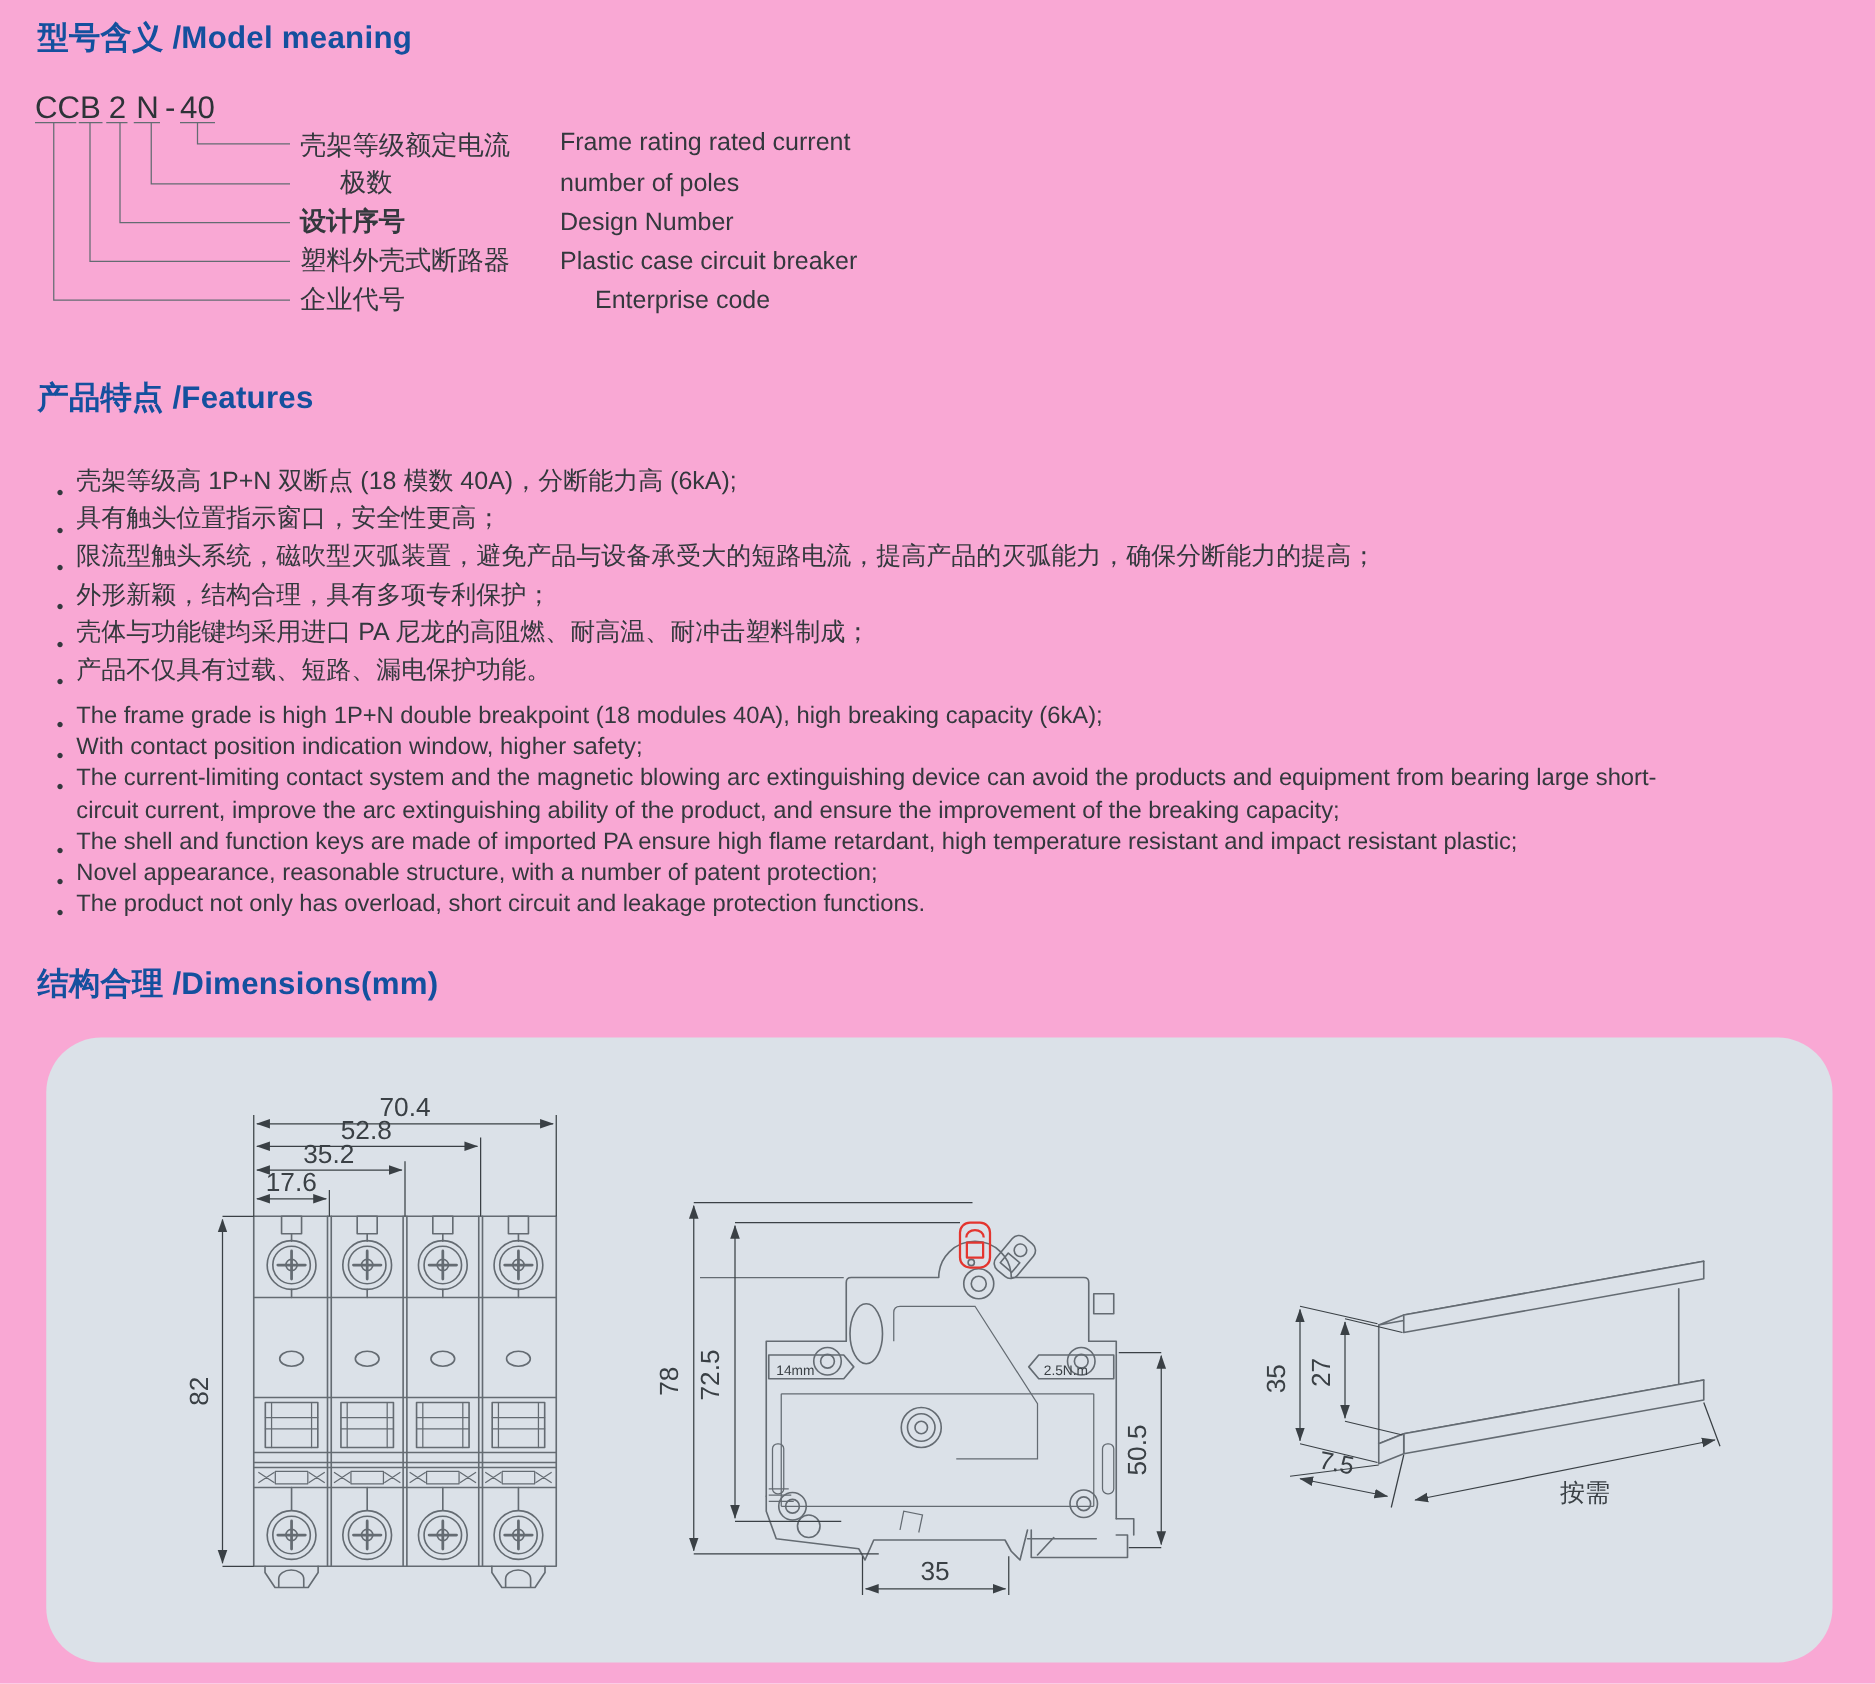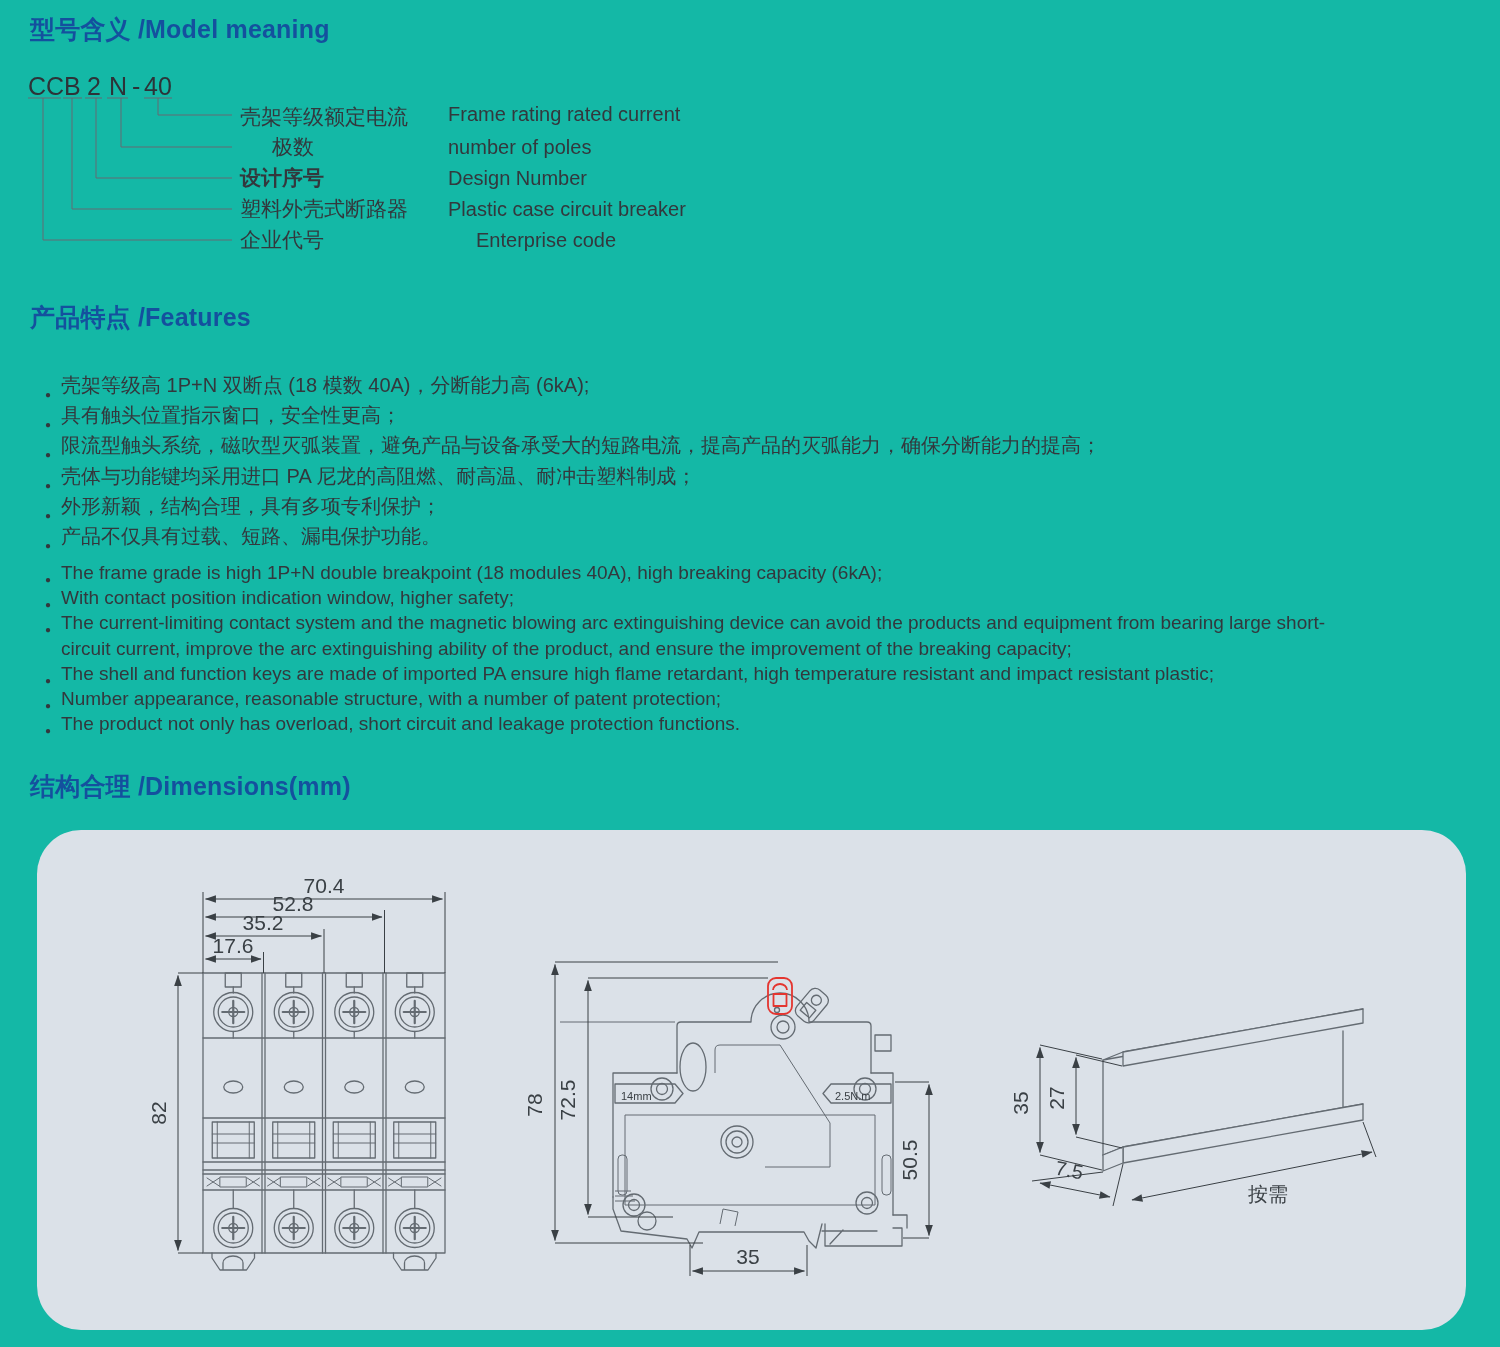--- a/index.html
+++ b/index.html
@@ -1,16 +1,16 @@
 <!DOCTYPE html>
 <html><head>
 <meta charset="utf-8">
 <style>
   html,body{margin:0;padding:0;background:#fff;}
-  #page{position:relative;width:1500px;height:1347px;background:#14b8a6;
+  #page{position:relative;width:1500px;height:1347px;background:#f9a8d4;
         font-family:"Liberation Sans","DejaVu Sans",sans-serif;color:#33383d;overflow:hidden;}
   .abs{position:absolute;}
   h2.sec-title{position:absolute;margin:0;font-size:25px;font-weight:bold;color:#14509e;letter-spacing:0.2px;}
   .code-part{position:absolute;top:71px;font-size:25px;color:#2d3338;line-height:30px;}
   .mm-zh{position:absolute;left:240px;height:28px;line-height:28px;font-size:21px;color:#33383d;white-space:nowrap;}
   .mm-en{position:absolute;left:448px;height:28px;line-height:28px;font-size:20px;color:#33383d;white-space:nowrap;}
   ul.feat{position:absolute;list-style:none;margin:12px;padding:0;}
   ul.feat li{position:relative;padding-left:16px;color:#33383d;}
   ul.feat li::before{content:"●";position:absolute;left:0;font-size:10px;}
   ul.feat-zh{left:33px;top:358px;width:1430px;}
@@ -65,31 +65,31 @@
   <span class="mm-en" style="top:195px;">Plastic case circuit breaker</span>
   <span class="mm-zh" style="top:226px;">企业代号</span>
   <span class="mm-en" style="top:226px;margin-left:28px;">Enterprise code</span>
 
   <h2 class="sec-title" style="left:30px;top:301px;">产品特点 /Features</h2>
 
   <ul class="feat feat-zh">
     <li>壳架等级高 1P+N 双断点 (18 模数 40A)，分断能力高 (6kA);</li>
     <li>具有触头位置指示窗口，安全性更高；</li>
     <li>限流型触头系统，磁吹型灭弧装置，避免产品与设备承受大的短路电流，提高产品的灭弧能力，确保分断能力的提高；</li>
+    <li>外形新颖，结构合理，具有多项专利保护；</li>
     <li>壳体与功能键均采用进口 PA 尼龙的高阻燃、耐高温、耐冲击塑料制成；</li>
-    <li>外形新颖，结构合理，具有多项专利保护；</li>
     <li>产品不仅具有过载、短路、漏电保护功能。</li>
   </ul>
 
   <ul class="feat feat-en">
     <li>The frame grade is high 1P+N double breakpoint (18 modules 40A), high breaking capacity (6kA);</li>
     <li>With contact position indication window, higher safety;</li>
     <li>The current-limiting contact system and the magnetic blowing arc extinguishing device can avoid the products and equipment from bearing large short-circuit current, improve the arc extinguishing ability of the product, and ensure the improvement of the breaking capacity;</li>
     <li>The shell and function keys are made of imported PA ensure high flame retardant, high temperature resistant and impact resistant plastic;</li>
-    <li>Number appearance, reasonable structure, with a number of patent protection;</li>
+    <li>Novel appearance, reasonable structure, with a number of patent protection;</li>
     <li>The product not only has overload, short circuit and leakage protection functions.</li>
   </ul>
 
   <h2 class="sec-title" style="left:30px;top:770px;">结构合理 /Dimensions(mm)</h2>
 
   <div id="dim-panel"></div>
 
   <svg class="abs" style="left:150px;top:860px;" width="370" height="420" viewBox="0 0 370 420">
     <defs>
       <g id="fv-pole" class="bl">

